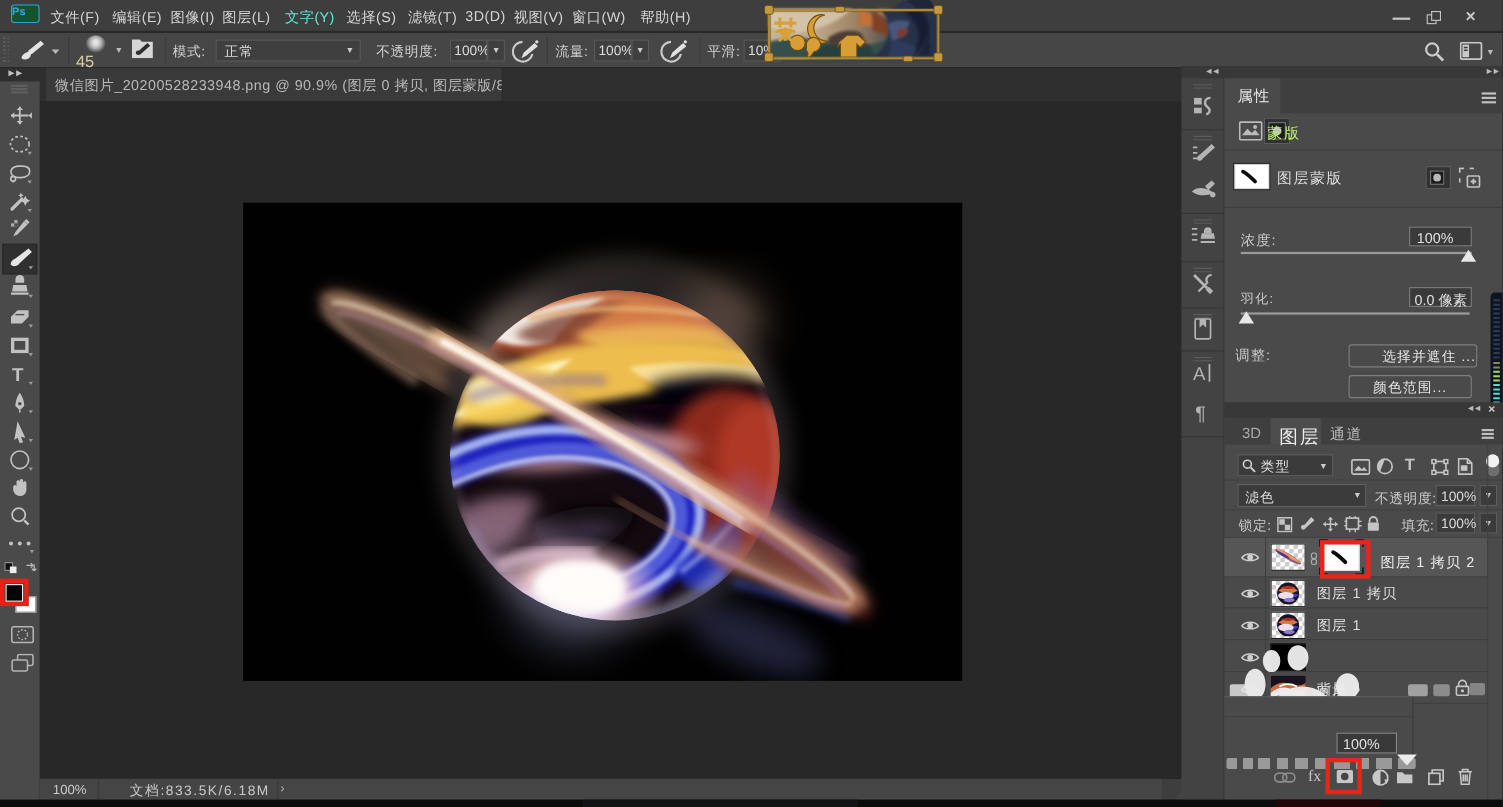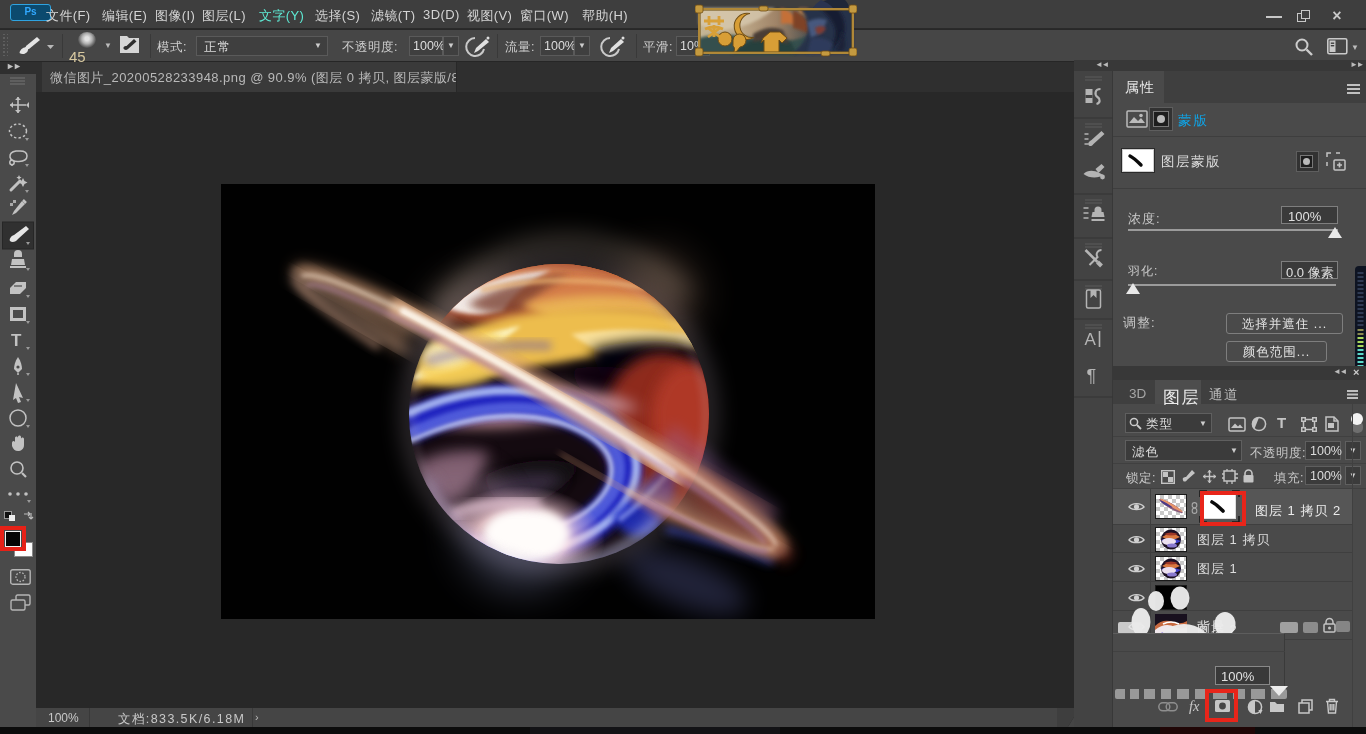--- a/index.html
+++ b/index.html
@@ -5,21 +5,21 @@
 html,body{width:1366px;height:734px;overflow:hidden;background:#282828;font-family:"Liberation Sans",sans-serif}
 .abs{position:absolute}
 #app{position:relative;width:1366px;height:734px}
 .tx{white-space:nowrap}
 svg{display:block}
 </style></head>
 <body>
 <div id="app">
 
 <div class="abs" style="left:0;top:0;width:1366px;height:29px;background:#3e3e3e;border-bottom:1px solid #2a2a2a"></div>
-<div class="abs" style="left:10px;top:4px;width:41px;height:17px;background:#0c4a6e;border:1.5px solid #2fa3e0;border-radius:3px;color:#31a8ff;font-size:10px;font-weight:bold;text-align:center;line-height:14px">Ps</div>
+<div class="abs" style="left:10px;top:4px;width:26px;height:17px;background:#14532d;border:1.5px solid #2fa3e0;border-radius:3px;color:#31a8ff;font-size:10px;font-weight:bold;line-height:14px">Ps</div>
 <div class="abs tx" style="left:46px;top:7px;font-size:13px;letter-spacing:.4px;color:#d4d4d4">文件(F)</div>
 <div class="abs tx" style="left:102px;top:7px;font-size:13px;letter-spacing:.4px;color:#d4d4d4">编辑(E)</div>
 <div class="abs tx" style="left:155px;top:7px;font-size:13px;letter-spacing:.4px;color:#d4d4d4">图像(I)</div>
 <div class="abs tx" style="left:202px;top:7px;font-size:13px;letter-spacing:.4px;color:#d4d4d4">图层(L)</div>
 <div class="abs tx" style="left:259px;top:7px;font-size:13px;letter-spacing:.4px;color:#5eead4">文字(Y)</div>
 <div class="abs tx" style="left:315px;top:7px;font-size:13px;letter-spacing:.4px;color:#d4d4d4">选择(S)</div>
 <div class="abs tx" style="left:371px;top:7px;font-size:13px;letter-spacing:.4px;color:#d4d4d4">滤镜(T)</div>
 <div class="abs tx" style="left:423px;top:7px;font-size:13px;letter-spacing:.4px;color:#d4d4d4">3D(D)</div>
 <div class="abs tx" style="left:467px;top:7px;font-size:13px;letter-spacing:.4px;color:#d4d4d4">视图(V)</div>
 <div class="abs tx" style="left:520px;top:7px;font-size:13px;letter-spacing:.4px;color:#d4d4d4">窗口(W)</div>
@@ -459,21 +459,21 @@
 <div class="abs" style="left:1347px;top:84px;width:13px;height:2px;background:#c0c0c0;box-shadow:0 4px #c0c0c0,0 8px #c0c0c0"></div>
 
 <svg class="abs" style="left:1126px;top:108px" width="22" height="22" viewBox="0 0 22 22">
       <rect x="1" y="3" width="20" height="16" rx="1" fill="none" stroke="#bbb" stroke-width="1.5"></rect>
       <path d="M3 15 L8 9 L12 13 L15 10 L19 15 Z" fill="#bbb"></path>
       <circle cx="15" cy="7.5" r="1.8" fill="#bbb"></circle>
     </svg>
 <div class="abs" style="left:1149px;top:107px;width:24px;height:24px;background:#323232;border:1px solid #5e5e5e"></div>
 <div class="abs" style="left:1153px;top:111px;width:16px;height:16px;background:#1d1d1d;border:1px solid #777"></div>
 <div class="abs" style="left:1157px;top:115px;width:8px;height:8px;border-radius:50%;background:#b9b9b9"></div>
-<div class="abs tx" style="left:1178px;top:112px;font-size:13.5px;letter-spacing:2px;color:#0ea5e9">蒙版</div>
+<div class="abs tx" style="left:1152px;top:112px;font-size:13.5px;letter-spacing:2px;color:#bef264">蒙版</div>
 <div class="abs" style="left:1113px;top:136px;width:253px;height:1px;background:#3e3e3e"></div>
 
 <div class="abs" style="left:1122px;top:149px;width:32px;height:23px;background:#fff;border:1.5px solid #cfcfcf;outline:1px solid #2a2a2a"></div>
 <svg class="abs" style="left:1122px;top:149px" width="32" height="23" viewBox="0 0 32 23">
       <path d="M8 7 C12 9 16 13 19 16" stroke="#0a0a0a" stroke-width="3.4" stroke-linecap="round" fill="none"></path>
     </svg>
 <div class="abs tx" style="left:1161px;top:153px;font-size:13.5px;letter-spacing:1.5px;color:#dedede">图层蒙版</div>
 <div class="abs" style="left:1296px;top:151px;width:23px;height:21px;background:#323232;border:1px solid #5e5e5e"></div>
 <div class="abs" style="left:1300px;top:155px;width:13px;height:13px;background:#1d1d1d;border:1px solid #777"></div>
 <div class="abs" style="left:1303px;top:158px;width:7px;height:7px;border-radius:50%;background:#b9b9b9"></div>
@@ -492,22 +492,22 @@
 <div class="abs" style="left:1128px;top:229px;width:210px;height:2px;background:#9b9b9b"></div>
 <div class="abs" style="left:1328px;top:227px;width:0;height:0;border-left:7px solid transparent;border-right:7px solid transparent;border-bottom:11px solid #e8e8e8"></div>
 
 <div class="abs tx" style="left:1128px;top:263px;font-size:12px;letter-spacing:1px;color:#c9c9c9">羽化:</div>
 <div class="abs" style="left:1281px;top:261px;width:57px;height:18px;background:#3a3a3a;border:1px solid #7e7e7e"></div>
 <div class="abs tx" style="left:1286px;top:264px;font-size:13px;color:#e0e0e0">0.0 像素</div>
 <div class="abs" style="left:1128px;top:284px;width:208px;height:2px;background:#9b9b9b"></div>
 <div class="abs" style="left:1126px;top:283px;width:0;height:0;border-left:7px solid transparent;border-right:7px solid transparent;border-bottom:11px solid #e8e8e8"></div>
 
 <div class="abs tx" style="left:1123px;top:314px;font-size:13px;letter-spacing:1px;color:#c9c9c9">调整:</div>
-<div class="abs tx" style="left:1226px;top:313px;width:117px;height:21px;border:1px solid #7e7e7e;border-radius:3px;font-size:12.5px;color:#e4e4e4;text-align:center;line-height:20px;letter-spacing:1px">选择并遮住 ...</div>
-<div class="abs tx" style="left:1226px;top:341px;width:101px;height:21px;border:1px solid #7e7e7e;border-radius:3px;font-size:12.5px;color:#e4e4e4;text-align:center;line-height:20px;letter-spacing:1px">颜色范围...</div>
+<div class="abs tx" style="left:1226px;top:313px;width:117px;height:21px;border:1px solid #7e7e7e;border-radius:3px;font-size:12.5px;color:#e4e4e4;text-align:right;line-height:20px;letter-spacing:1px">选择并遮住 ...</div>
+<div class="abs tx" style="left:1226px;top:341px;width:112px;height:21px;border:1px solid #7e7e7e;border-radius:3px;font-size:12.5px;color:#e4e4e4;text-align:center;line-height:20px;letter-spacing:1px">颜色范围...</div>
 
 <div class="abs" style="left:1355px;top:266px;width:11px;height:104px;background:#0e1422;border-radius:4px 0 0 4px"></div>
 <svg class="abs" style="left:1355px;top:266px" width="11" height="104" viewBox="0 0 11 104">
       <g stroke-width="1.8">
         <path d="M2.5 7 H8.5 M2.5 11 H8.5 M2.5 15 H8.5 M2.5 19 H8.5 M2.5 23 H8.5 M2.5 27 H8.5 M2.5 31 H8.5 M2.5 35 H8.5 M2.5 39 H8.5 M2.5 43 H8.5 M2.5 47 H8.5 M2.5 51 H8.5 M2.5 55 H8.5 M2.5 59 H8.5" stroke="#2e3a52"></path>
         <path d="M2.5 64 H8.5 M2.5 68 H8.5" stroke="#8a8a50"></path>
         <path d="M2.5 72 H8.5 M2.5 76 H8.5 M2.5 80 H8.5" stroke="#a8d85a"></path>
         <path d="M2.5 84 H8.5 M2.5 88 H8.5 M2.5 92 H8.5 M2.5 96 H8.5 M2.5 100 H8.5" stroke="#5ad8c8"></path>
       </g>
     </svg>
@@ -724,21 +724,21 @@
 <div class="abs" style="left:1270px;top:686px;width:0;height:0;border-left:9px solid transparent;border-right:9px solid transparent;border-top:10px solid #ececec"></div>
 
 <div class="abs" style="left:1115px;top:689px;width:172px;height:10px;opacity:.5;background:linear-gradient(90deg,#e8e8e8 0 10px,transparent 10px 15px,#e8e8e8 15px 24px,transparent 24px 29px,#e8e8e8 29px 40px,transparent 40px 46px,#e8e8e8 46px 56px,transparent 56px 62px,#e8e8e8 62px 74px,transparent 74px 80px,#e8e8e8 80px 92px,transparent 92px 98px,#e8e8e8 98px 112px,transparent 112px 118px,#e8e8e8 118px 130px,transparent 130px 136px,#e8e8e8 136px 150px,transparent 150px 156px,#e8e8e8 156px 172px);border-radius:2px"></div>
 
 <svg class="abs" style="left:1158px;top:702px" width="20" height="10" viewBox="0 0 20 10">
       <g fill="none" stroke="#8e8e8e" stroke-width="1.5">
         <rect x="0.8" y="0.8" width="11" height="8" rx="4"></rect>
         <rect x="8.2" y="0.8" width="11" height="8" rx="4"></rect>
       </g>
     </svg>
-<div class="abs tx" style="left:1189px;top:698px;font-size:14.5px;font-style:italic;color:#c8c8c8;font-family:'Liberation Serif',serif">fx</div>
+<div class="abs tx" style="left:1189px;top:698px;font-size:14.5px;color:#c8c8c8;font-family:'Liberation Serif',serif">fx</div>
 <svg class="abs" style="left:1215px;top:700px" width="15" height="12" viewBox="0 0 15 12">
       <rect x="0" y="0" width="15" height="12" rx="1.5" fill="#c6c6c6"></rect>
       <circle cx="7.5" cy="6" r="3.4" fill="#454545"></circle>
     </svg>
 <svg class="abs" style="left:1247px;top:699px" width="16" height="16" viewBox="0 0 16 16">
       <circle cx="8" cy="8" r="6.6" fill="none" stroke="#c8c8c8" stroke-width="1.5"></circle>
       <path d="M8 1.4 A6.6 6.6 0 0 0 8 14.6 Z" fill="#c8c8c8"></path>
     </svg>
 <div class="abs tx" style="left:1257px;top:708px;color:#c8c8c8;font-size:7px">▼</div>
 <svg class="abs" style="left:1269px;top:701px" width="16" height="12" viewBox="0 0 16 12">

